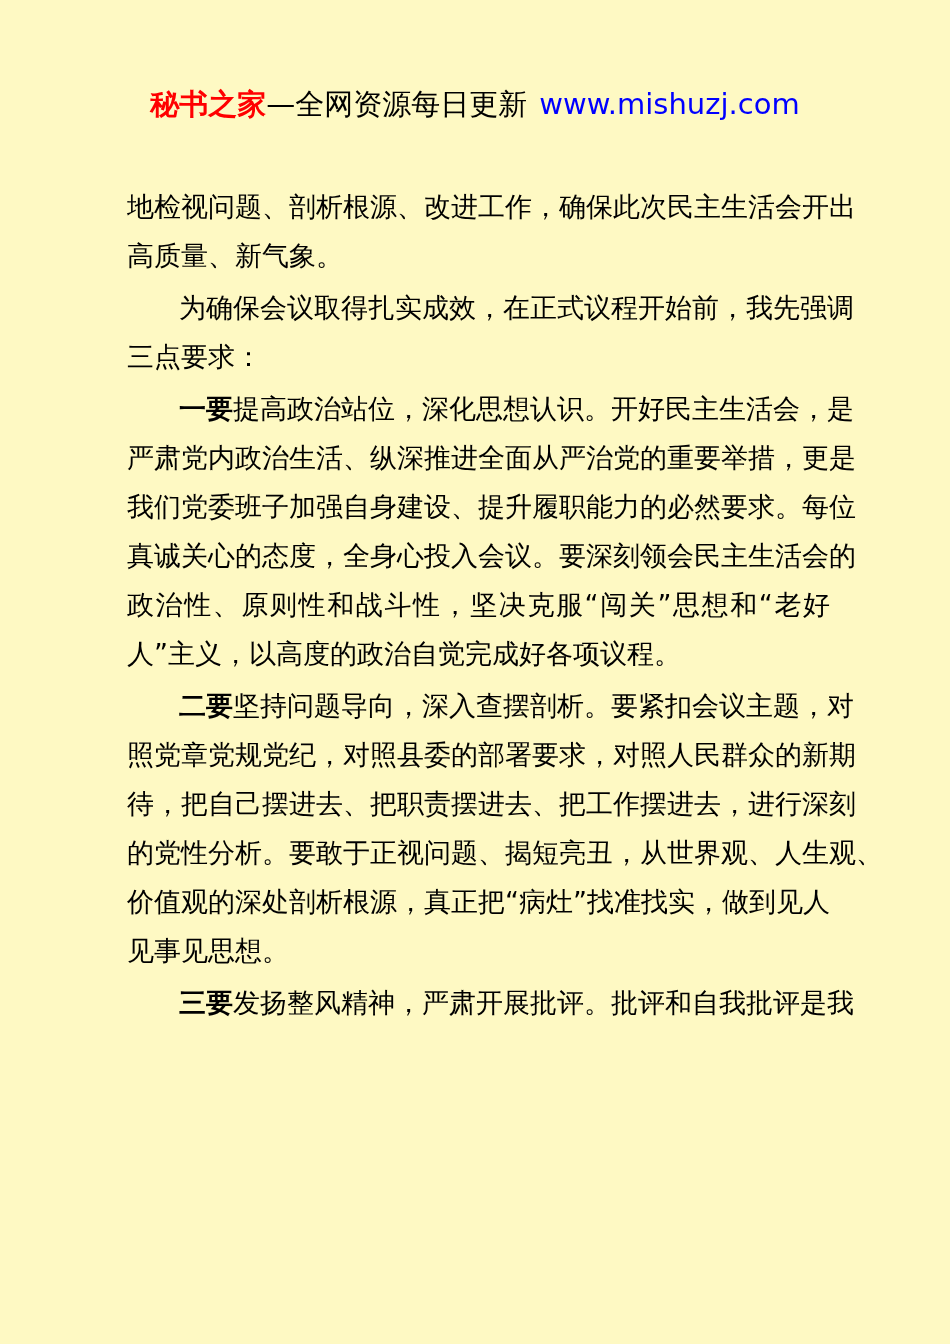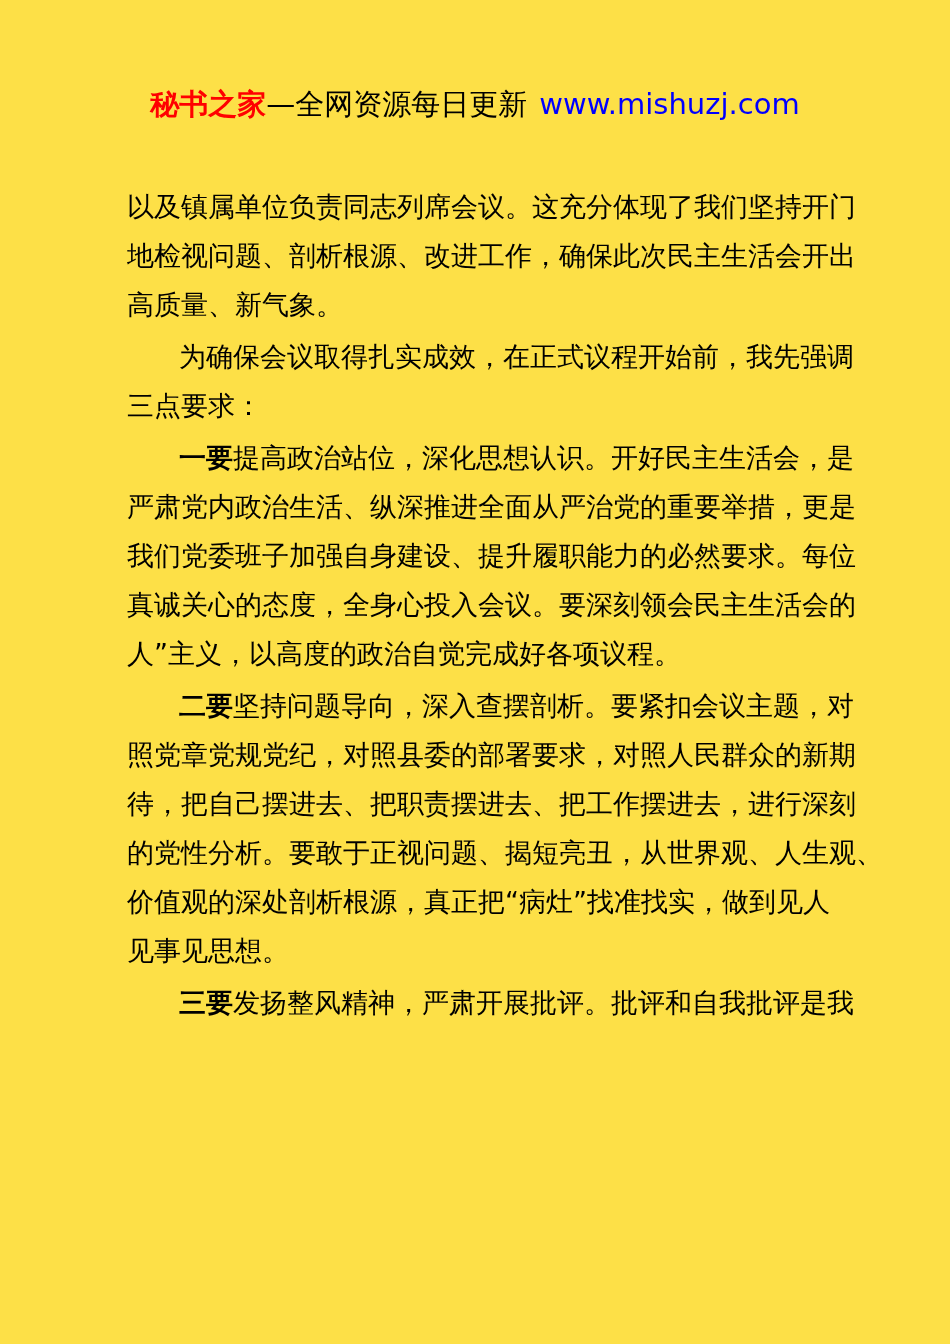--- a/index.html
+++ b/index.html
@@ -8,21 +8,21 @@
     height: 1344px;
     background: #ffffff;
     position: relative;
     font-family: "DejaVu Sans", sans-serif;
     color: #000000;
     overflow: hidden;
   }
   .page {
     position: absolute;
     inset: 0;
-    background: #fde047;
+    background: #fef9c3;
   }
   
   .site-header {
     position: absolute;
     top: 84px;
     left: 0;
     width: 100%;
     text-align: center;
     font-size: 29px;
     line-height: 40px;
@@ -74,29 +74,29 @@
 </head>
 <body>
 
 <div class="page">
 
   <div class="site-header">
     <span class="site-name">秘书之家</span><span class="em-dash">—</span><span class="site-tagline">全网资源每日更新</span><span class="site-url">www.mishuzj.com</span>
   </div>
 
   <div class="doc-content">
-    <div class="line"><span>以及镇属单位负责同志列席会议。这充分体现了我们坚持开门</span></div>
     <div class="line"><span>地检视问题、剖析根源、改进工作，确保此次民主生活会开出</span></div>
     <div class="line short"><span>高质量、新气象。</span></div>
     <div class="line indent para"><span>为确保会议取得扎实成效，在正式议程开始前，我先强调</span></div>
     <div class="line short"><span>三点要求：</span></div>
     <div class="line indent para"><span class="lead">一要</span><span>提高政治站位，深化思想认识。开好民主生活会，是</span></div>
     <div class="line"><span>严肃党内政治生活、纵深推进全面从严治党的重要举措，更是</span></div>
     <div class="line"><span>我们党委班子加强自身建设、提升履职能力的必然要求。每位</span></div>
     <div class="line"><span>真诚关心的态度，全身心投入会议。要深刻领会民主生活会的</span></div>
+    <div class="line"><span>政治性、原则性和战斗性，坚决克服“闯关”思想和“老好</span></div>
     <div class="line short"><span>人”主义，以高度的政治自觉完成好各项议程。</span></div>
     <div class="line indent para"><span class="lead">二要</span><span>坚持问题导向，深入查摆剖析。要紧扣会议主题，对</span></div>
     <div class="line"><span>照党章党规党纪，对照县委的部署要求，对照人民群众的新期</span></div>
     <div class="line"><span>待，把自己摆进去、把职责摆进去、把工作摆进去，进行深刻</span></div>
     <div class="line"><span>的党性分析。要敢于正视问题、揭短亮丑，从世界观、人生观、</span></div>
     <div class="line"><span>价值观的深处剖析根源，真正把“病灶”找准找实，做到见人</span></div>
     <div class="line short"><span>见事见思想。</span></div>
     <div class="line indent para"><span class="lead">三要</span><span>发扬整风精神，严肃开展批评。批评和自我批评是我</span></div>
   </div>
 

